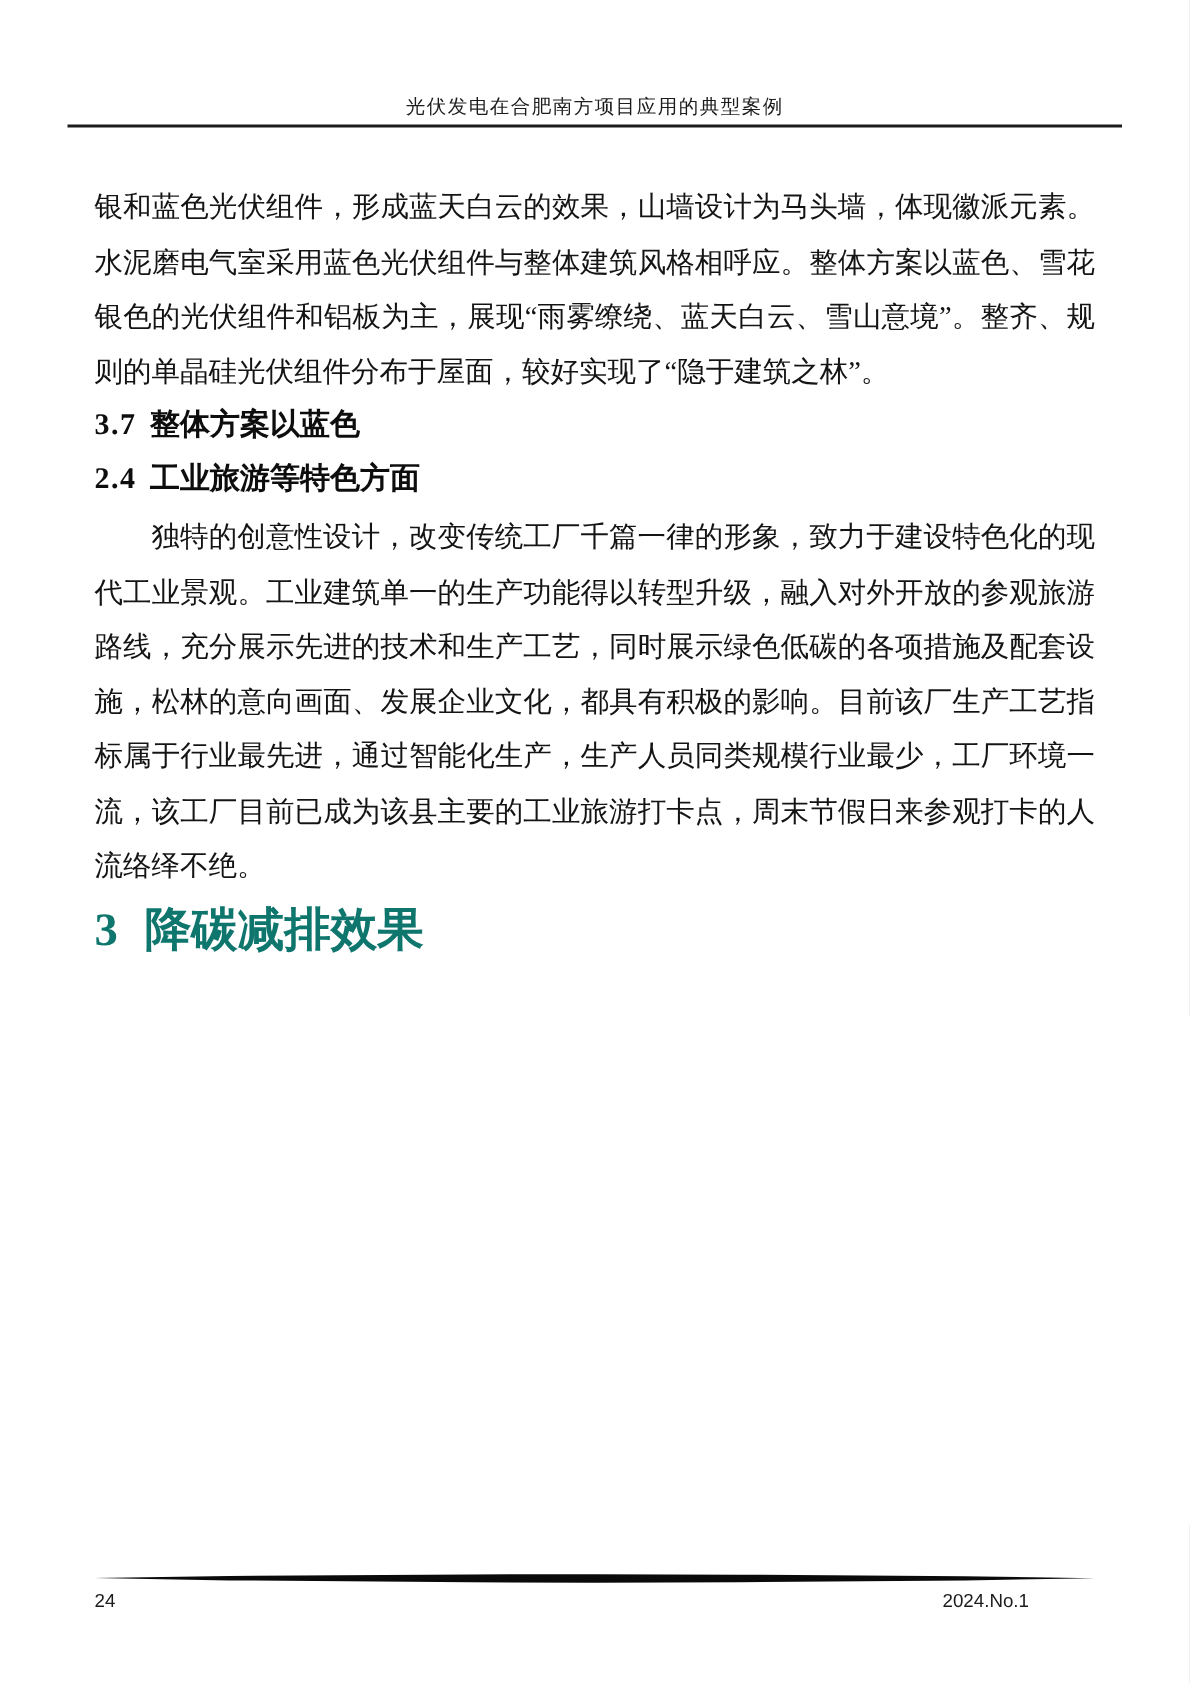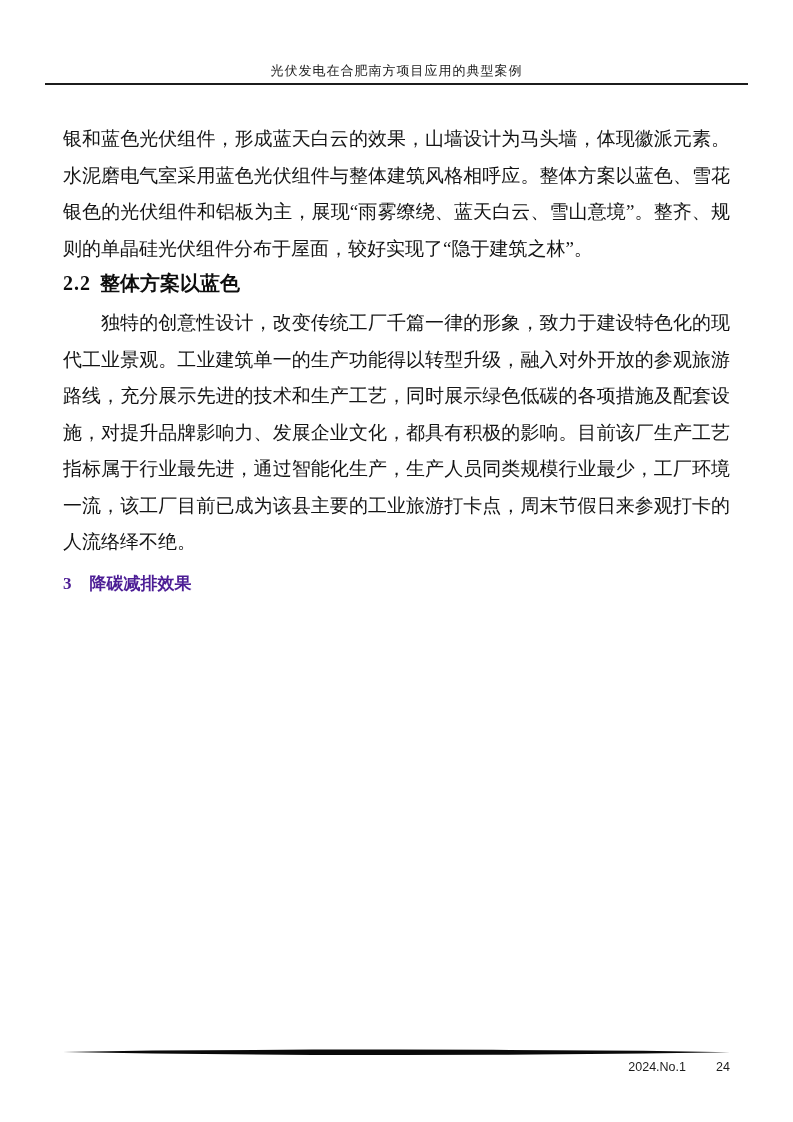--- a/index.html
+++ b/index.html
@@ -59,25 +59,25 @@
     color: #0d0d0d;
   }
   .sec-heading .h-num {
     font-family: "Liberation Serif", serif;
     font-weight: bold;
     margin-right: 9px;
     letter-spacing: 1px;
   }
   .chap-heading {
     margin: 8px 0 0 0;
-    font-size: 17px;
+    font-size: 31px;
     line-height: 30px;
     font-weight: bold;
     font-family: "Liberation Sans", sans-serif;
-    color: #4c1d95;
+    color: #0f766e;
   }
   .chap-heading .h-num {
     font-family: "Liberation Serif", serif;
     font-weight: bold;
     margin-right: 18px;
   }
 
   
   .page-footer {
     position: absolute;
@@ -90,21 +90,21 @@
     position: relative;
     height: 22px;
     font-family: "Liberation Sans", sans-serif;
     font-size: 12.5px;
     color: #1c1c1c;
   }
   .footer-page-num {
     position: absolute;
     left: 0; right: 0;
     top: 4px;
-    text-align: right;
+    text-align: left;
   }
   .footer-issue {
     position: absolute;
     right: 44px;
     top: 4px;
   }
 </style>
 </head>
 <body>
 
@@ -112,25 +112,28 @@
 
   <header class="page-header">
     <div class="header-title">光伏发电在合肥南方项目应用的典型案例</div>
   </header>
 
   <main class="content">
 
     <p class="body-text no-indent">银和蓝色光伏组件，形成蓝天白云的效果，山墙设计为马头墙，体现徽派元素。水泥磨电气室采用蓝色光伏组件与整体建筑风格相呼应。整体方案以蓝色、雪花银色的光伏组件和铝板为主，展现“雨雾缭绕、蓝天白云、雪山意境”。整齐、规则的单晶硅光伏组件分布于屋面，较好实现了“隐于建筑之林”。</p>
 
     <h2 class="sec-heading">
-      <span class="h-num">2.2</span><span>整体方案以蓝色</span>
+      <span class="h-num">3.7</span><span>整体方案以蓝色</span>
     </h2>
 
 
-    <p class="body-text">独特的创意性设计，改变传统工厂千篇一律的形象，致力于建设特色化的现代工业景观。工业建筑单一的生产功能得以转型升级，融入对外开放的参观旅游路线，充分展示先进的技术和生产工艺，同时展示绿色低碳的各项措施及配套设施，对提升品牌影响力、发展企业文化，都具有积极的影响。目前该厂生产工艺指标属于行业最先进，通过智能化生产，生产人员同类规模行业最少，工厂环境一流，该工厂目前已成为该县主要的工业旅游打卡点，周末节假日来参观打卡的人流络绎不绝。</p>
+    <h2 class="sec-heading">
+      <span class="h-num">2.4</span><span>工业旅游等特色方面</span>
+    </h2>
+    <p class="body-text">独特的创意性设计，改变传统工厂千篇一律的形象，致力于建设特色化的现代工业景观。工业建筑单一的生产功能得以转型升级，融入对外开放的参观旅游路线，充分展示先进的技术和生产工艺，同时展示绿色低碳的各项措施及配套设施，松林的意向画面、发展企业文化，都具有积极的影响。目前该厂生产工艺指标属于行业最先进，通过智能化生产，生产人员同类规模行业最少，工厂环境一流，该工厂目前已成为该县主要的工业旅游打卡点，周末节假日来参观打卡的人流络绎不绝。</p>
 
     <h1 class="chap-heading">
       <span class="h-num">3</span><span>降碳减排效果</span>
     </h1>
 
   </main>
 
   <footer class="page-footer">
     <svg class="footer-rule" width="667" height="7" viewBox="0 0 667 7" xmlns="http://www.w3.org/2000/svg">
       <polygon fill="#0a0a0a" points="0,3 90,1.6 250,0.6 333,0.5 430,0.8 580,1.8 667,3.2 580,4.6 430,5.8 333,6.1 250,5.9 90,4.6"></polygon>

